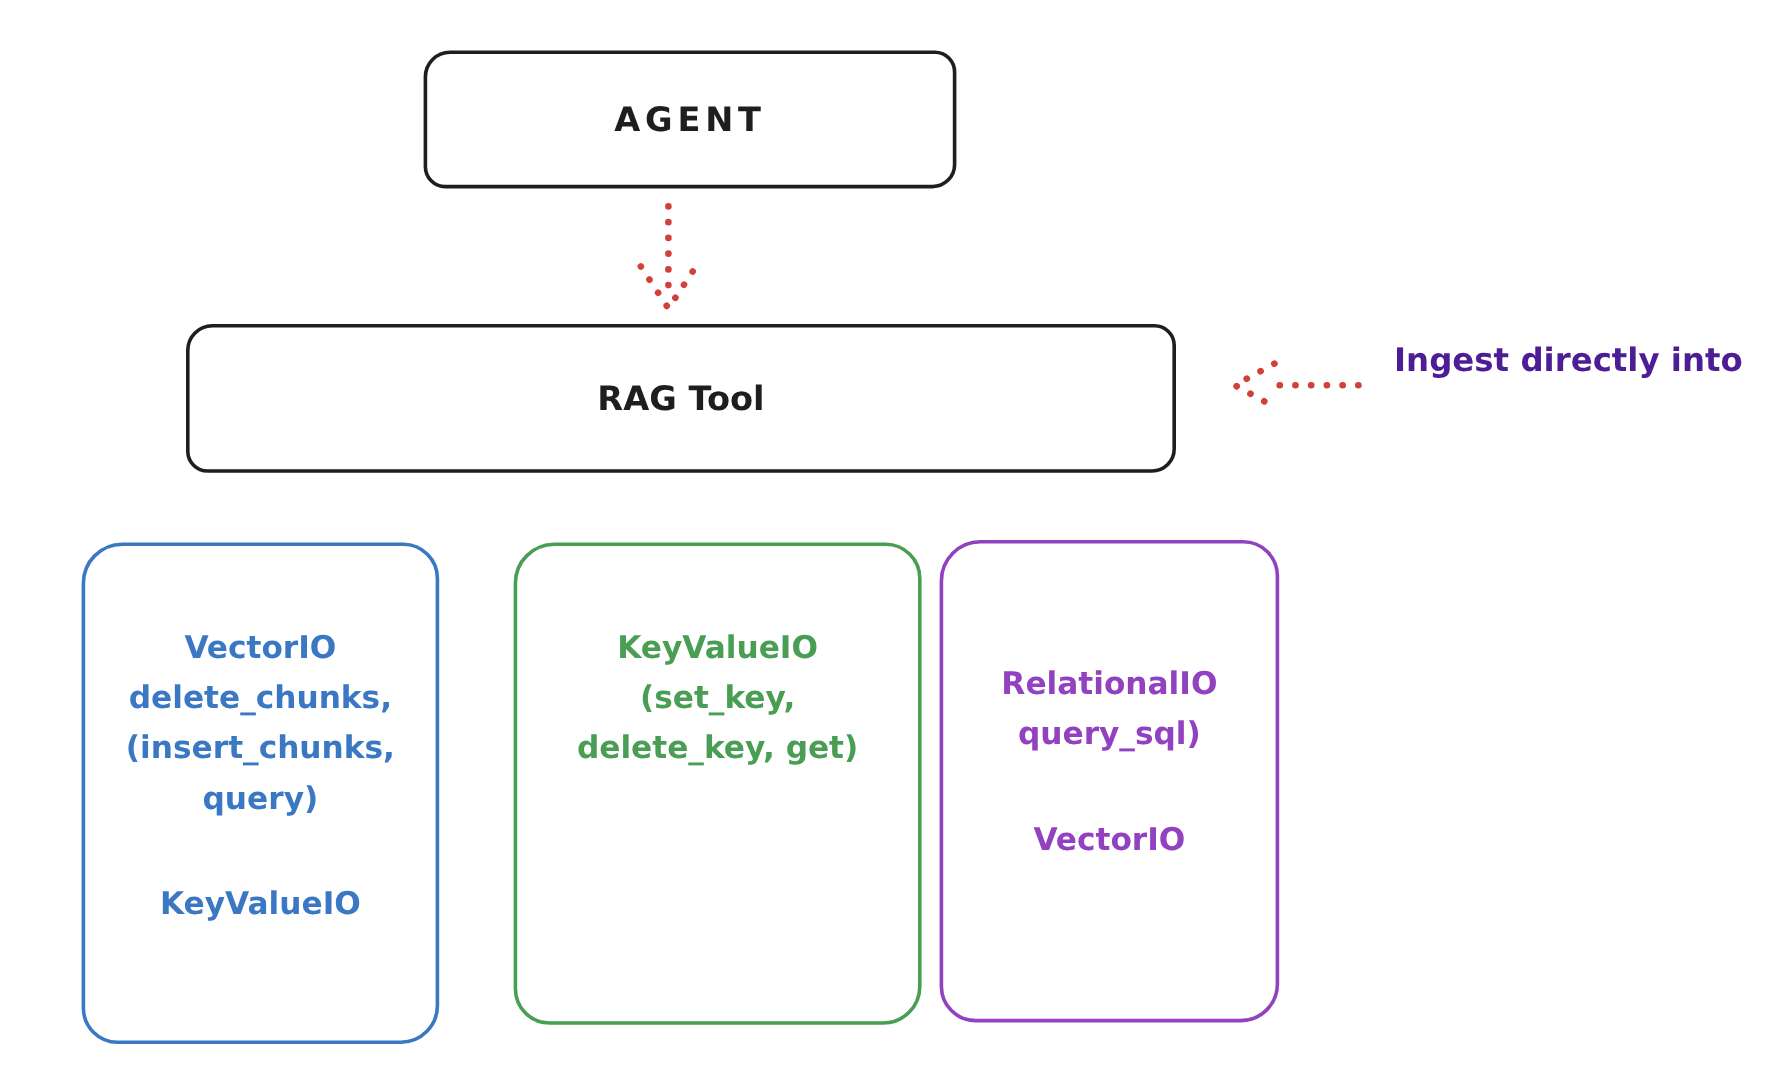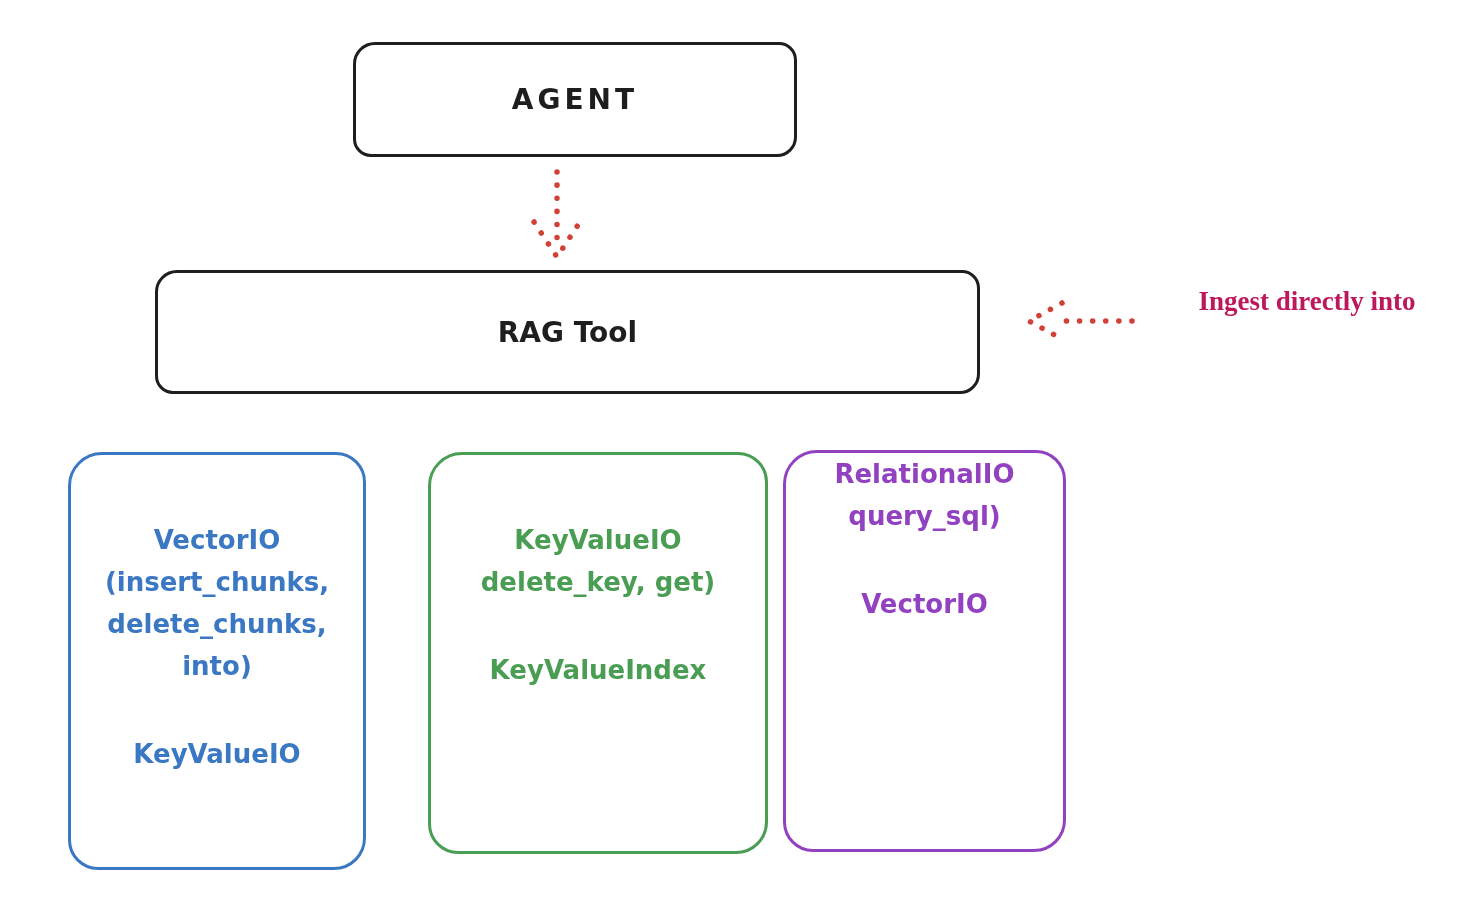--- a/index.html
+++ b/index.html
@@ -45,21 +45,21 @@
     display: flex;
     flex-direction: column;
     align-items: center;
     text-align: center;
     font-size: 26px;
     font-weight: 600;
     line-height: 1.62;
   }
   .io-box-vector  { left: 68px;  top: 452px; width: 298px; height: 418px; padding-top: 64px; }
   .io-box-keyvalue{ left: 428px; top: 452px; width: 340px; height: 402px; padding-top: 64px; }
-  .io-box-relational { left: 783px; top: 450px; width: 283px; height: 402px; }
+  .io-box-relational { left: 783px; top: 450px; width: 283px; height: 402px; padding-top: 96px; }
   .io-index-label { margin-top: 46px; }
   
   .annotation {
     position: absolute;
     left: 1142px; top: 283px;
     width: 330px;
     text-align: center;
     font-size: 27px;
     font-weight: 700;
     line-height: 1.35;
@@ -84,47 +84,47 @@
 <div class="canvas">
 
   <div class="node-box agent-box" style="color: rgb(30, 30, 30);">
     <span>AGENT</span>
   </div>
 
   <div class="node-box rag-box" style="color: rgb(30, 30, 30);">
     <span>RAG Tool</span>
   </div>
 
-  <div class="annotation" style="color: #be185d; font-family: Liberation Serif, serif;">
+  <div class="annotation" style="color: #4c1d95;">
     <div>Ingest directly into</div>
   </div>
 
   <svg class="arrow-layer" width="1484" height="910">
     <g>
       <line class="dotted-stroke" x1="557" y1="172" x2="557" y2="244" style="stroke: rgb(209, 65, 56);"></line>
       <polyline class="dotted-stroke" points="534,222 557,257 580,222" style="stroke: rgb(209, 65, 56);"></polyline>
     </g>
     <g>
       <line class="dotted-stroke" x1="1132" y1="321" x2="1058" y2="321" style="stroke: rgb(209, 65, 56);"></line>
       <polyline class="dotted-stroke" points="1062,303 1029,321 1062,339" style="stroke: rgb(209, 65, 56);"></polyline>
     </g>
   </svg>
 
   <div class="io-box io-box-vector" style="color: rgb(59, 120, 195);">
     <div>VectorIO</div>
+    <div>delete_chunks,</div>
     <div>(insert_chunks,</div>
-    <div>delete_chunks,</div>
-    <div>into)</div>
+    <div>query)</div>
     <div class="io-index-label">KeyValueIO</div>
   </div>
 
   <div class="io-box io-box-keyvalue" style="color: rgb(74, 158, 84);">
     <div>KeyValueIO</div>
+    <div>(set_key,</div>
     <div>delete_key, get)</div>
-    <div class="io-index-label">KeyValueIndex</div>
   </div>
 
   <div class="io-box io-box-relational" style="color: rgb(146, 65, 192);">
     <div>RelationalIO</div>
     <div>query_sql)</div>
     <div class="io-index-label">VectorIO</div>
   </div>
 
 </div>
 

